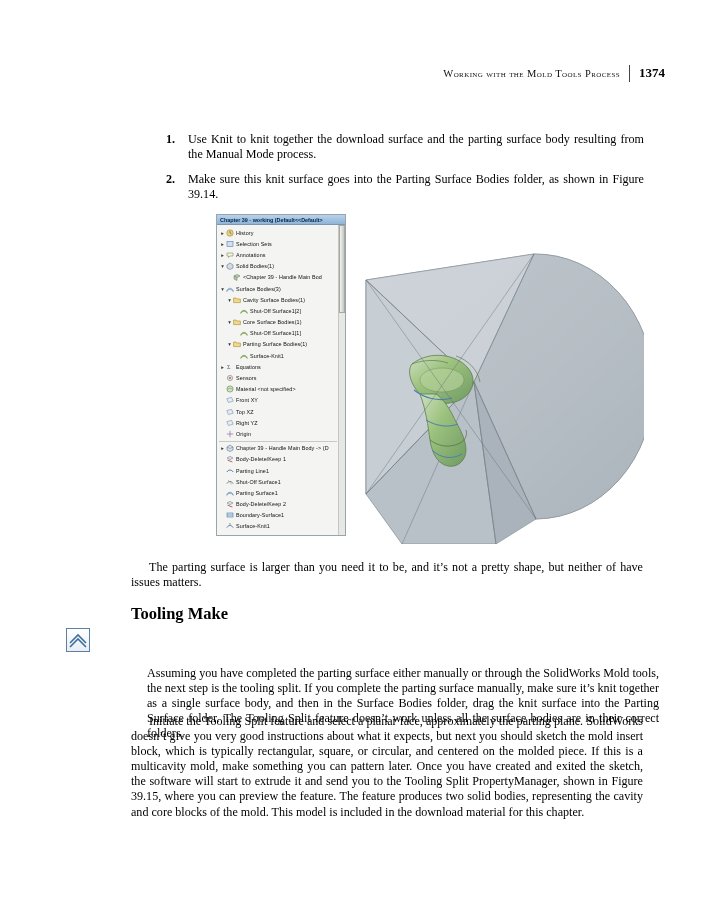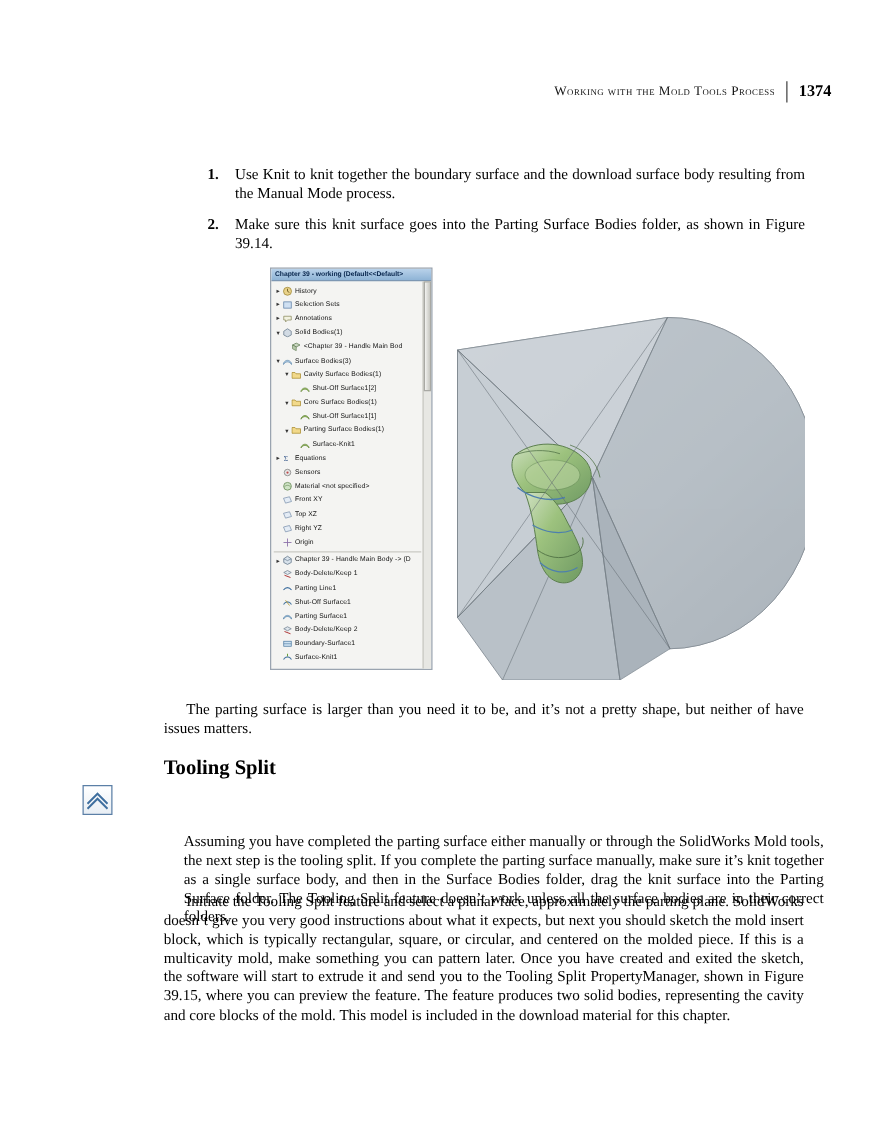--- a/index.html
+++ b/index.html
@@ -237,21 +237,21 @@
   <div class="runhead">
     <span class="runhead-title">Working with the Mold Tools Process</span>
     <span class="runhead-rule"></span>
     <span class="runhead-page">1374</span>
   </div>
 
 
   <div class="numlist">
     <div class="numitem">
       <div class="num">1.</div>
-      <div class="txt">Use Knit to knit together the boundary surface and the download surface body resulting from the Manual Mode process.</div>
+      <div class="txt">Use Knit to knit together the download surface and the parting surface body resulting from the Manual Mode process.</div>
     </div>
     <div class="numitem">
       <div class="num">2.</div>
       <div class="txt">Make sure this knit surface goes into the Parting Surface Bodies folder, as shown in Figure 39.14.</div>
     </div>
   </div>
 
 
   <div class="figure">
 
@@ -525,21 +525,21 @@
       <div class="tree-scrollbar">
         <div class="tree-scrollthumb"></div>
       </div>
     </div>
   </div>
 
   <div class="body-col p2">
     <p class="para indent">The parting surface is larger than you need it to be, and it’s not a pretty shape, but neither of have issues matters.</p>
   </div>
 
-  <div class="heading">Tooling Split</div>
+  <div class="heading">Tooling Make</div>
 
   <div class="margin-icon">
     <svg width="22" height="22" viewBox="0 0 22 22">
       <path d="M3 14 L11 6 L19 14" fill="none" stroke="#3f6f9f" stroke-width="1.6"></path>
       <path d="M3 18 L11 10 L19 18" fill="none" stroke="#3f6f9f" stroke-width="1.6"></path>
     </svg>
   </div>
 
   <div class="body-col p4">
     <p class="para">Assuming you have completed the parting surface either manually or through the SolidWorks Mold tools, the next step is the tooling split. If you complete the parting surface manually, make sure it’s knit together as a single surface body, and then in the Surface Bodies folder, drag the knit surface into the Parting Surface folder. The Tooling Split feature doesn’t work unless all the surface bodies are in their correct folders.</p>

